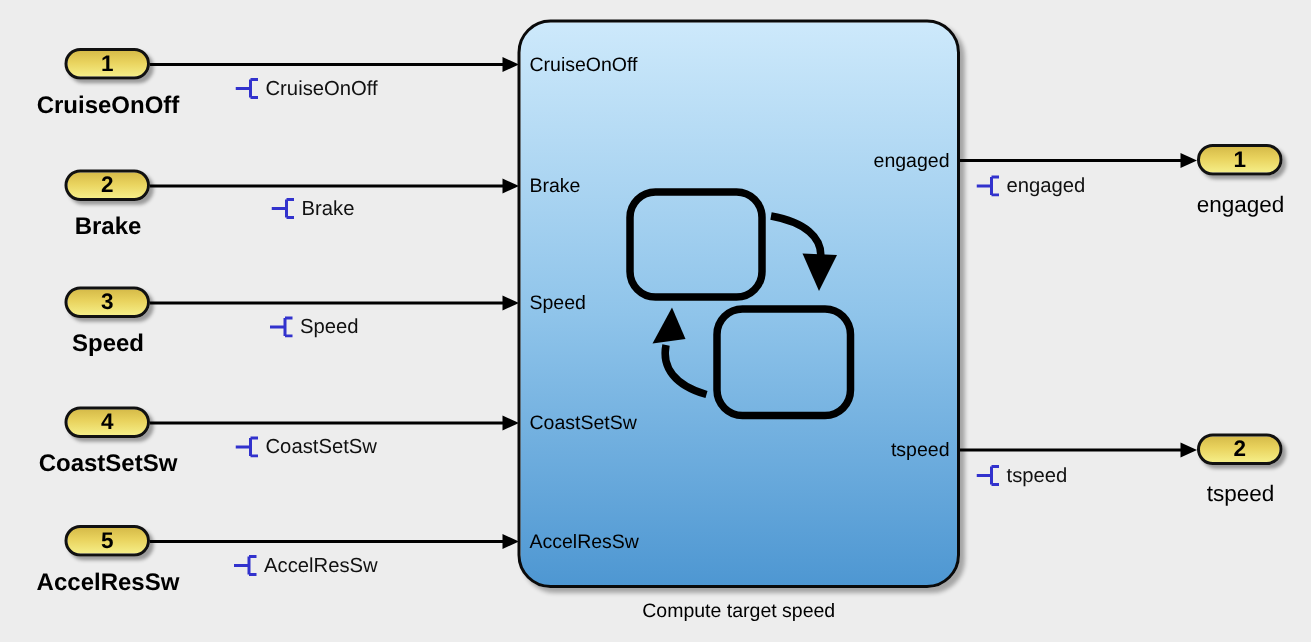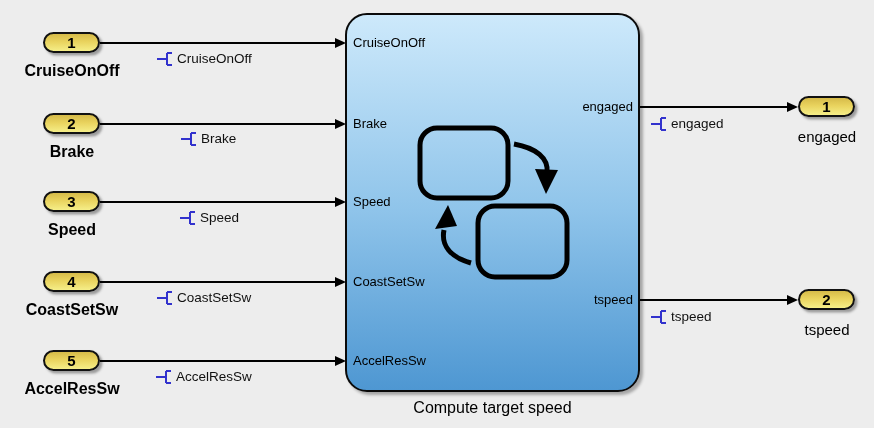--- a/index.html
+++ b/index.html
@@ -61,21 +61,21 @@
     background: linear-gradient(180deg, #cde9fb 0%, #8fc4ea 52%, #4e97d2 100%);
     box-shadow: 3px 3px 3px rgba(0,0,0,0.3);
   }
   .inner-label {
     position: absolute; font-size: 13px; color: #000; white-space: nowrap;
   }
   .inner-label.right { text-align: right; width: 178px; }
   .block-name {
     position: absolute; left: 345px; top: 399px; width: 295px;
     text-align: center;
-    font-size: 16px; color: #000; white-space: nowrap;
+    font-size: 13px; color: #000; white-space: nowrap;
   }
   .sf-icon { position: absolute; left: 405px; top: 115px; }
 </style>
 </head>
 <body>
 
 <div id="canvas">
 
   <div class="wire" style="left:100px; top:42px;  width:236px;"></div>
   <div class="arrowhead" style="left:335px; top:38px;"></div>

